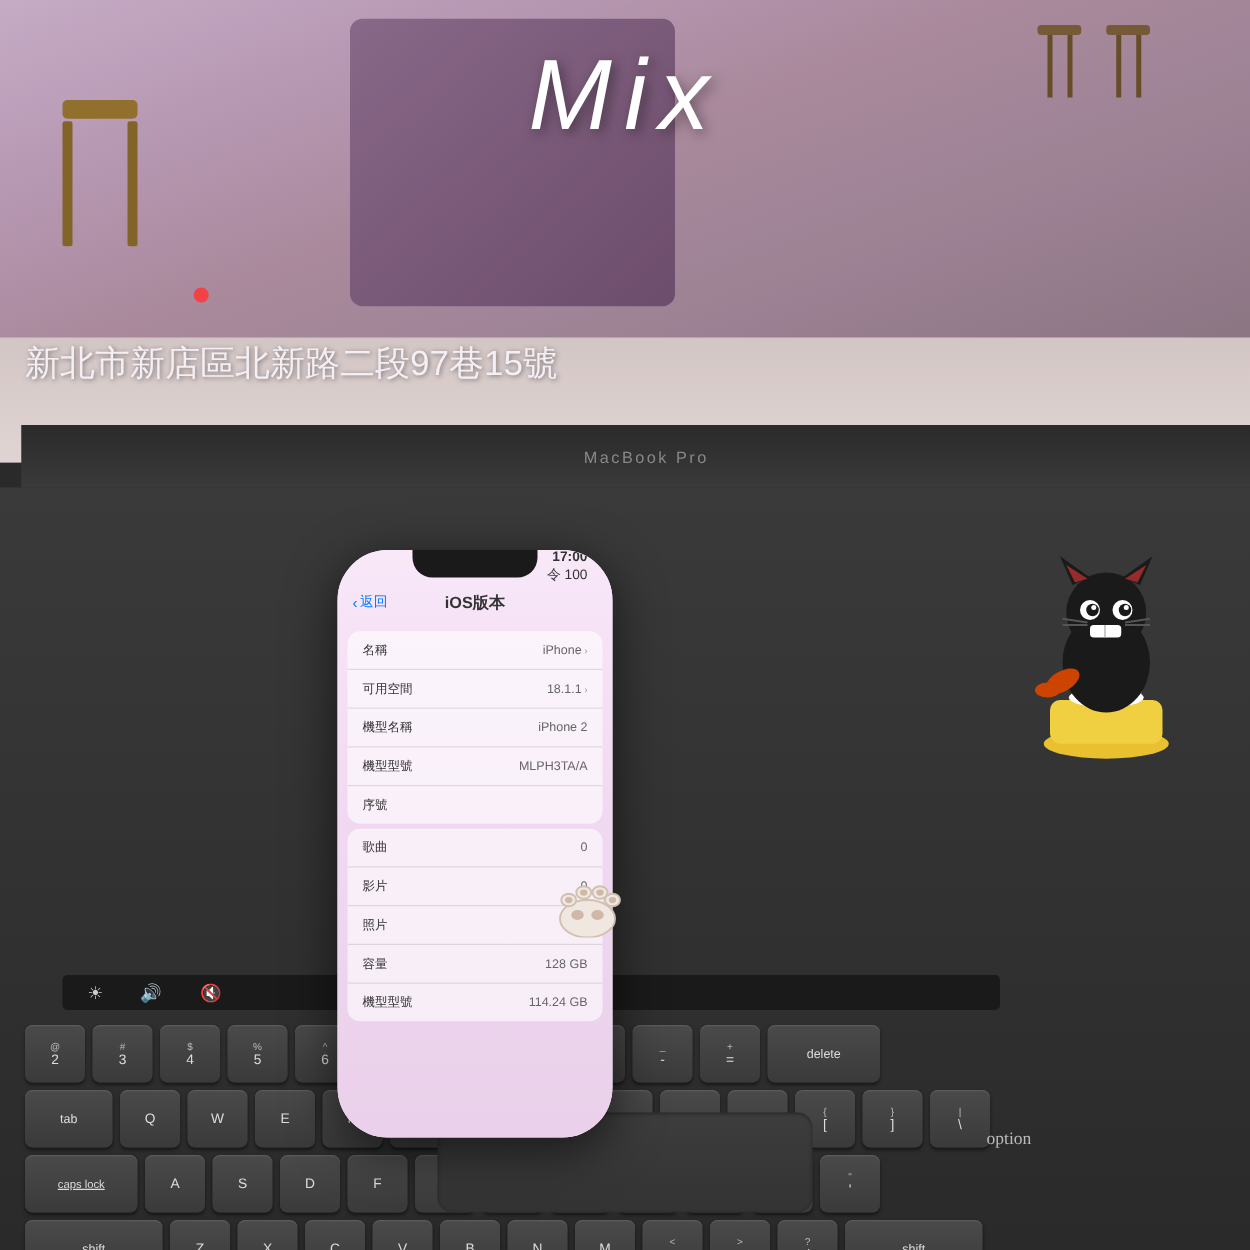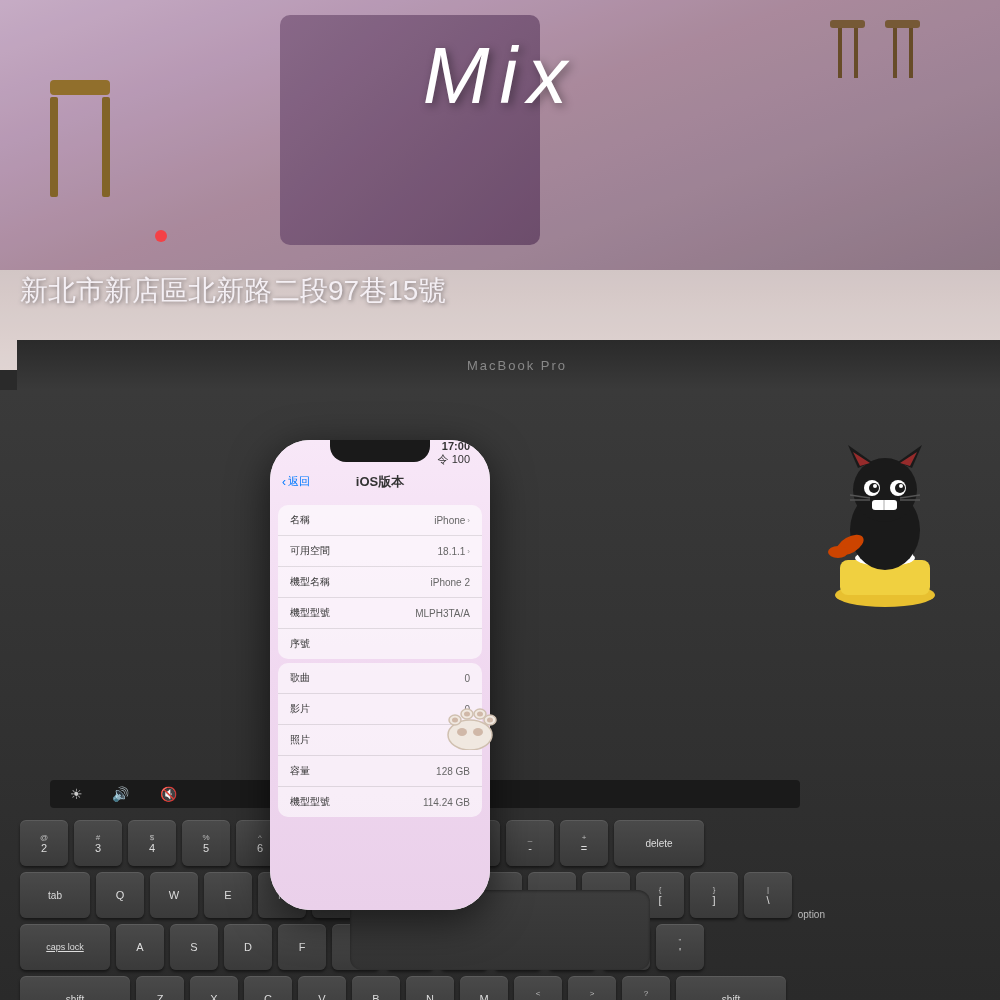--- a/index.html
+++ b/index.html
@@ -290,21 +290,22 @@
       height: 50px;
       z-index: 15;
     }
 
     
     .option-key-label {
       position: absolute;
       bottom: 80px;
       right: 175px;
       color: #bbb;
-      font-size: 10px;
+      font-size: 14px;
+      font-family: Liberation Serif, serif;
     }
 
     .mini-stool {
       width: 35px;
       display: flex;
       flex-direction: column;
       align-items: center;
     }
 
     .mini-stool-top {

